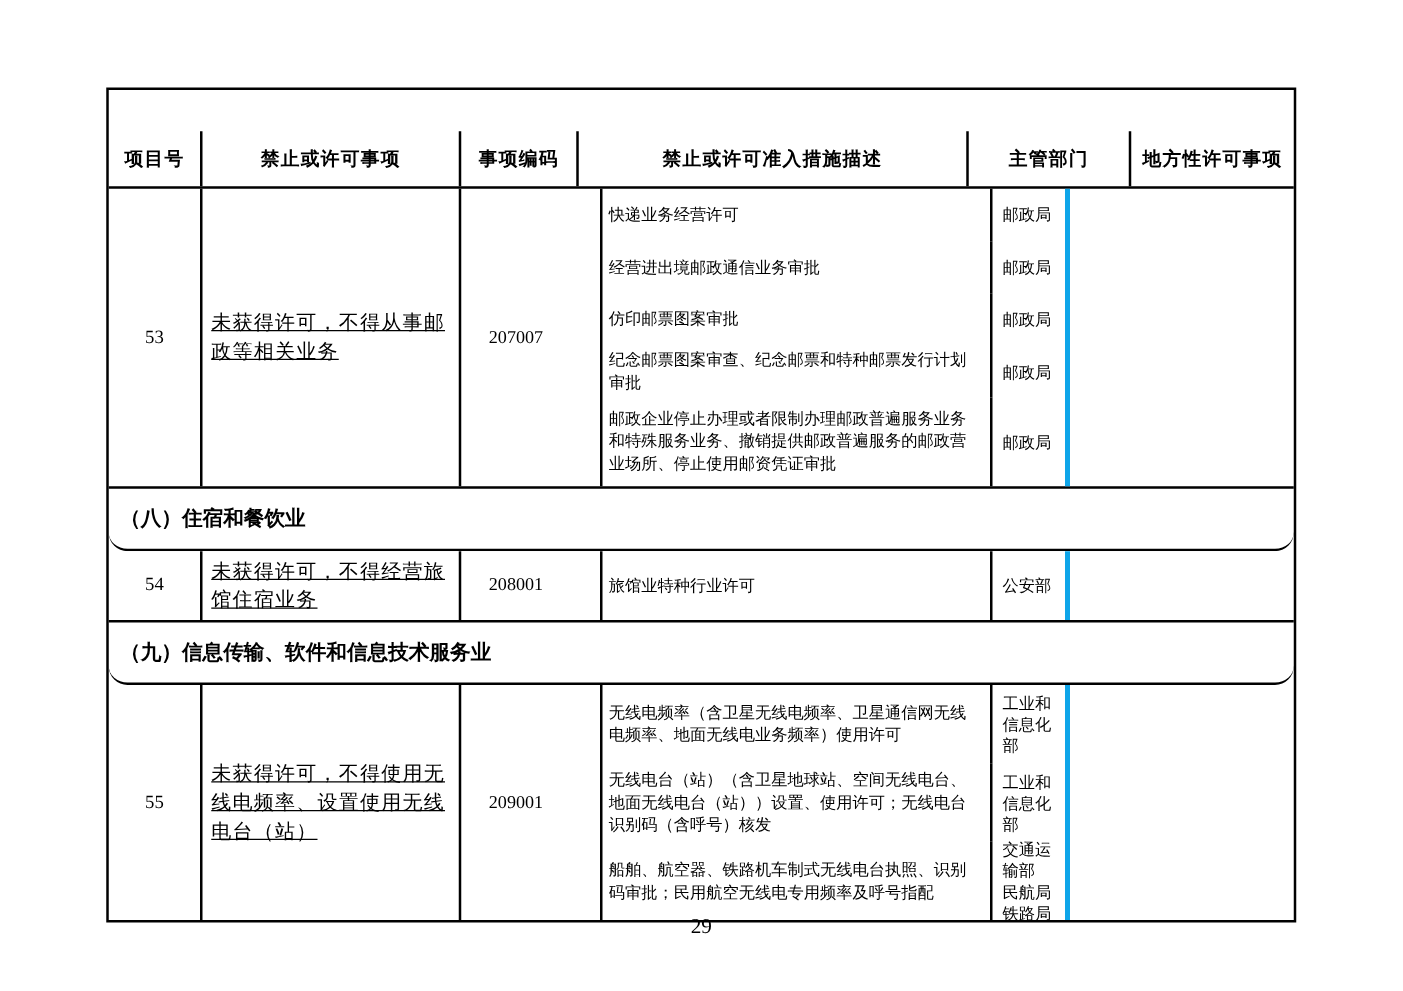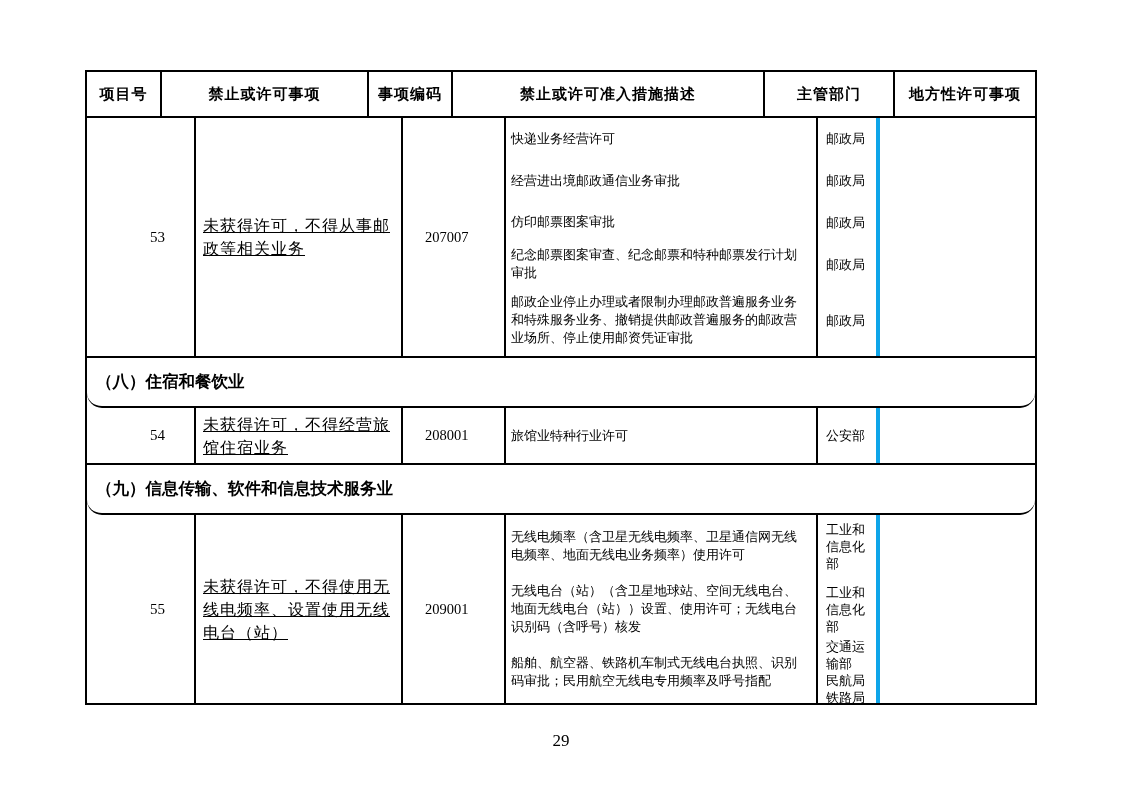--- a/index.html
+++ b/index.html
@@ -11,42 +11,42 @@
   }
   .doc-table {
     position:absolute; left:85px; top:70px; width:952px;
     border:2px solid #000; background:#fff;
   }
   .thead, .trow, .srow { display:flex; border-bottom:2px solid #000; }
   .trow:last-child { border-bottom:none; }
   .c { border-right:2px solid #000; }
   .w-num  { width:75px;  }
   .w-item { width:207px; }
-  .w-code { width:84px;  }
+  .w-code { width:94px;  }
   .w-desc { width:312px; }
   .w-dept { width:130px; }
   .w-local{ flex:1; border-right:none;border-radius:12px; }
 
-  .thead { height:46px; }
+  .thead { height:46px;margin-top:33px; }
   .thead .hc {
     display:flex; align-items:center; justify-content:center;
     font-weight:bold; font-size:15px; letter-spacing:1px;
   }
 
   .srow {
     height:50px; align-items:center; padding-left:9px;
     font-family:"Liberation Sans","DejaVu Sans",sans-serif;
     font-weight:bold; font-size:16.5px;border-radius:15px;
   }
 
   .r53 { height:240px; }
   .r54 { height:57px;  }
   .r55 { height:188px; }
 
-  .c-num  { display:flex; align-items:center; justify-content:center; font-size:15px;margin-left:34px; }
+  .c-num  { display:flex; align-items:center; justify-content:center; font-size:15px; }
   .c-item { display:flex; align-items:center; padding:4px 8px 4px 7px;
             font-size:16px; line-height:23px; letter-spacing:1px;text-decoration:underline; }
   .c-code { display:flex; align-items:center; padding-left:3px; font-size:14.5px;margin-left:19px; }
 
   .c-md { width:374px; border-right:4px solid #0ea5e9; display:flex; flex-direction:column; }
   .mgroup { flex:1 1 0; display:flex; min-height:0; }
   .r53 .mgroup:last-child { flex:1.7 1 0; }
   .mdesc {
     width:312px; border-right:2px solid #000;
     display:flex; align-items:center;

